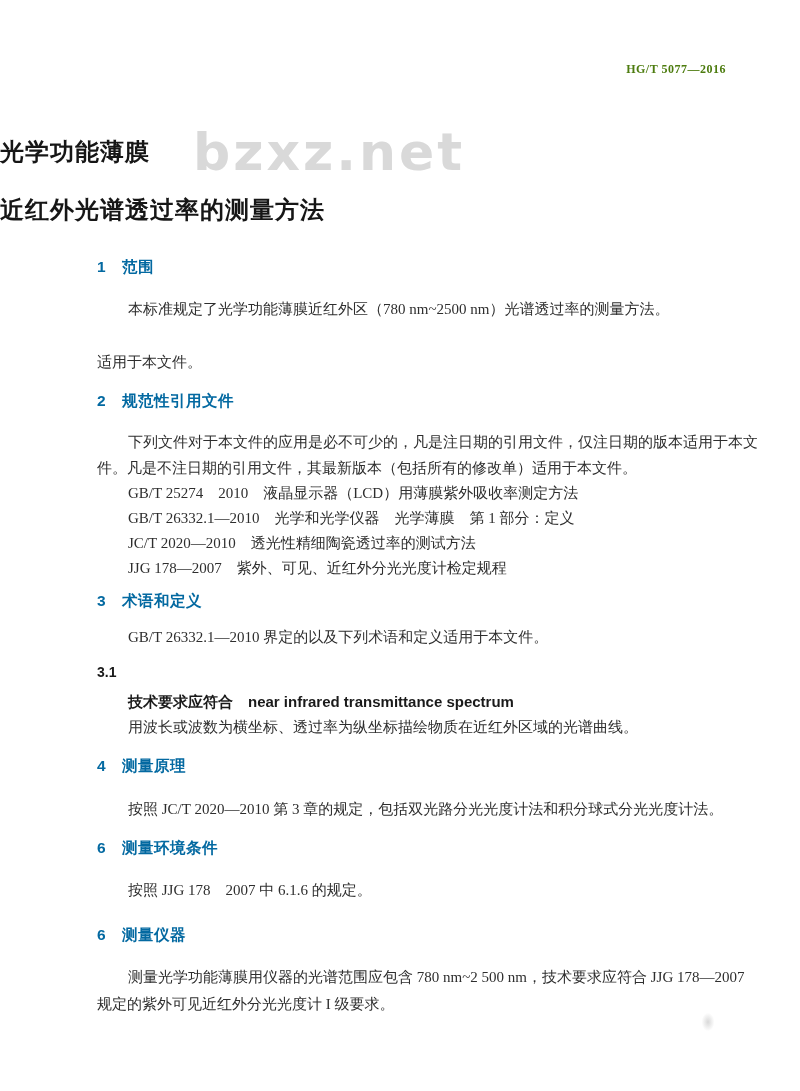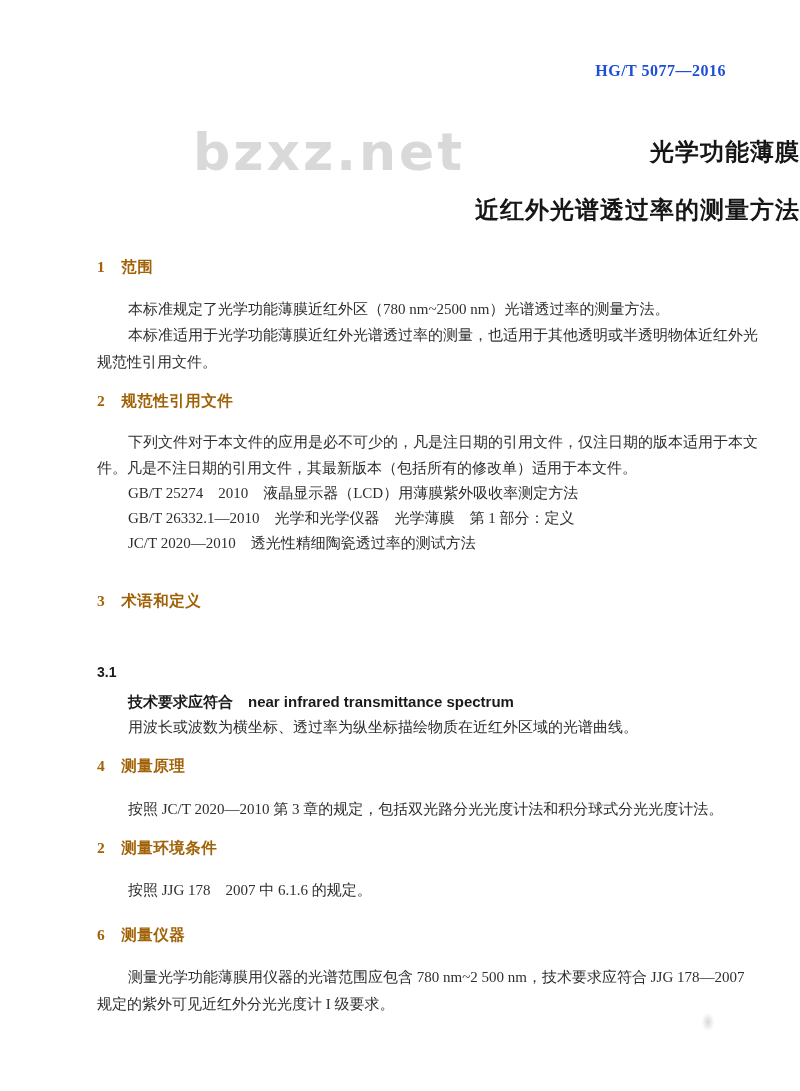--- a/index.html
+++ b/index.html
@@ -8,45 +8,45 @@
     width:800px;height:1091px;
     margin:0 auto;
     background:#ffffff;
     overflow:hidden;
     font-family:"Liberation Serif","DejaVu Serif",serif;
     color:#2e2e2e;
   }
   .code{
     position:absolute; top:62px; right:74px;
     font-family:"Liberation Serif","DejaVu Serif",serif;
-    font-weight:bold; font-size:16px; letter-spacing:.5px; color:#1d4ed8;
+    font-weight:bold; font-size:12px; letter-spacing:.5px; color:#4d7c0f;
   }
   .wm{
     position:absolute; top:122px; left:193px;
     font-family:"DejaVu Sans","Liberation Sans",sans-serif;
     font-weight:bold; font-size:52px; letter-spacing:3px;
     color:#d9d9d9; z-index:0; user-select:none;
   }
   .title{
-    position:absolute; left:0; width:800px; text-align:right;
+    position:absolute; left:0; width:800px; text-align:left;
     font-family:"Liberation Sans","DejaVu Sans",sans-serif;
     font-weight:bold; font-size:24px; letter-spacing:1px;
     color:#161616; z-index:1;
   }
   .t1{top:136px;}
   .t2{top:171px;margin-top:23px;}
   .ln{
     position:absolute; left:97px; z-index:1;
     font-size:15px; line-height:19px; white-space:pre;
     color:#2e2e2e;
   }
   .ind{left:128px;}
   .h{
-    font-family:Liberation Serif, serif;
-    font-weight:bold; font-size:15.5px; color:#a16207; letter-spacing:.5px;
+    font-family:Liberation Sans, sans-serif;
+    font-weight:bold; font-size:15.5px; color:#0369a1; letter-spacing:.5px;
   }
   .term{
     font-family:"Liberation Sans","DejaVu Sans",sans-serif;
     font-weight:bold; color:#1a1a1a;
   }
   .subnum{
     font-family:"Liberation Sans","DejaVu Sans",sans-serif;
     font-weight:bold; font-size:14px; color:#1a1a1a;
   }
   .artifact{
@@ -62,39 +62,40 @@
 
   <div class="code">HG/T 5077—2016</div>
 
   <div class="wm">bzxz.net</div>
 
   <div class="title t1">光学功能薄膜</div>
   <div class="title t2">近红外光谱透过率的测量方法</div>
 
   <div class="ln h" style="top:257px">1　范围</div>
   <div class="ln ind" style="top:300px">本标准规定了光学功能薄膜近红外区（780 nm~2500 nm）光谱透过率的测量方法。</div>
-  <div class="ln ind" style="top:326px">本标准适用于光学功能薄膜近红外光谱透过率的测量，也适用于其他透明或半透明物体近红外光</div>
-  <div class="ln" style="top:353px">规范性引用文件。</div>
+  <div class="ln" style="top:353px">适用于本文件。</div>
 
   <div class="ln h" style="top:391px">2　规范性引用文件</div>
   <div class="ln ind" style="top:433px">下列文件对于本文件的应用是必不可少的，凡是注日期的引用文件，仅注日期的版本适用于本文</div>
   <div class="ln" style="top:459px">件。凡是不注日期的引用文件，其最新版本（包括所有的修改单）适用于本文件。</div>
   <div class="ln ind" style="top:484px">GB/T 25274　2010　液晶显示器（LCD）用薄膜紫外吸收率测定方法</div>
   <div class="ln ind" style="top:509px">GB/T 26332.1—2010　光学和光学仪器　光学薄膜　第 1 部分：定义</div>
   <div class="ln ind" style="top:534px">JC/T 2020—2010　透光性精细陶瓷透过率的测试方法</div>
+  <div class="ln ind" style="top:559px">JJG 178—2007　紫外、可见、近红外分光光度计检定规程</div>
 
   <div class="ln h" style="top:591px">3　术语和定义</div>
+  <div class="ln ind" style="top:628px">GB/T 26332.1—2010 界定的以及下列术语和定义适用于本文件。</div>
   <div class="ln subnum" style="top:663px">3.1</div>
   <div class="ln ind term" style="top:692px">技术要求应符合　near infrared transmittance spectrum</div>
   <div class="ln ind" style="top:718px">用波长或波数为横坐标、透过率为纵坐标描绘物质在近红外区域的光谱曲线。</div>
 
   <div class="ln h" style="top:756px">4　测量原理</div>
   <div class="ln ind" style="top:800px">按照 JC/T 2020—2010 第 3 章的规定，包括双光路分光光度计法和积分球式分光光度计法。</div>
 
-  <div class="ln h" style="top:838px">2　测量环境条件</div>
+  <div class="ln h" style="top:838px">6　测量环境条件</div>
   <div class="ln ind" style="top:881px">按照 JJG 178　2007 中 6.1.6 的规定。</div>
 
   <div class="ln h" style="top:925px">6　测量仪器</div>
   <div class="ln ind" style="top:968px">测量光学功能薄膜用仪器的光谱范围应包含 780 nm~2 500 nm，技术要求应符合 JJG 178—2007</div>
   <div class="ln" style="top:995px">规定的紫外可见近红外分光光度计 I 级要求。</div>
 
   <div class="artifact"></div>
 </div>
 
 </body></html>

